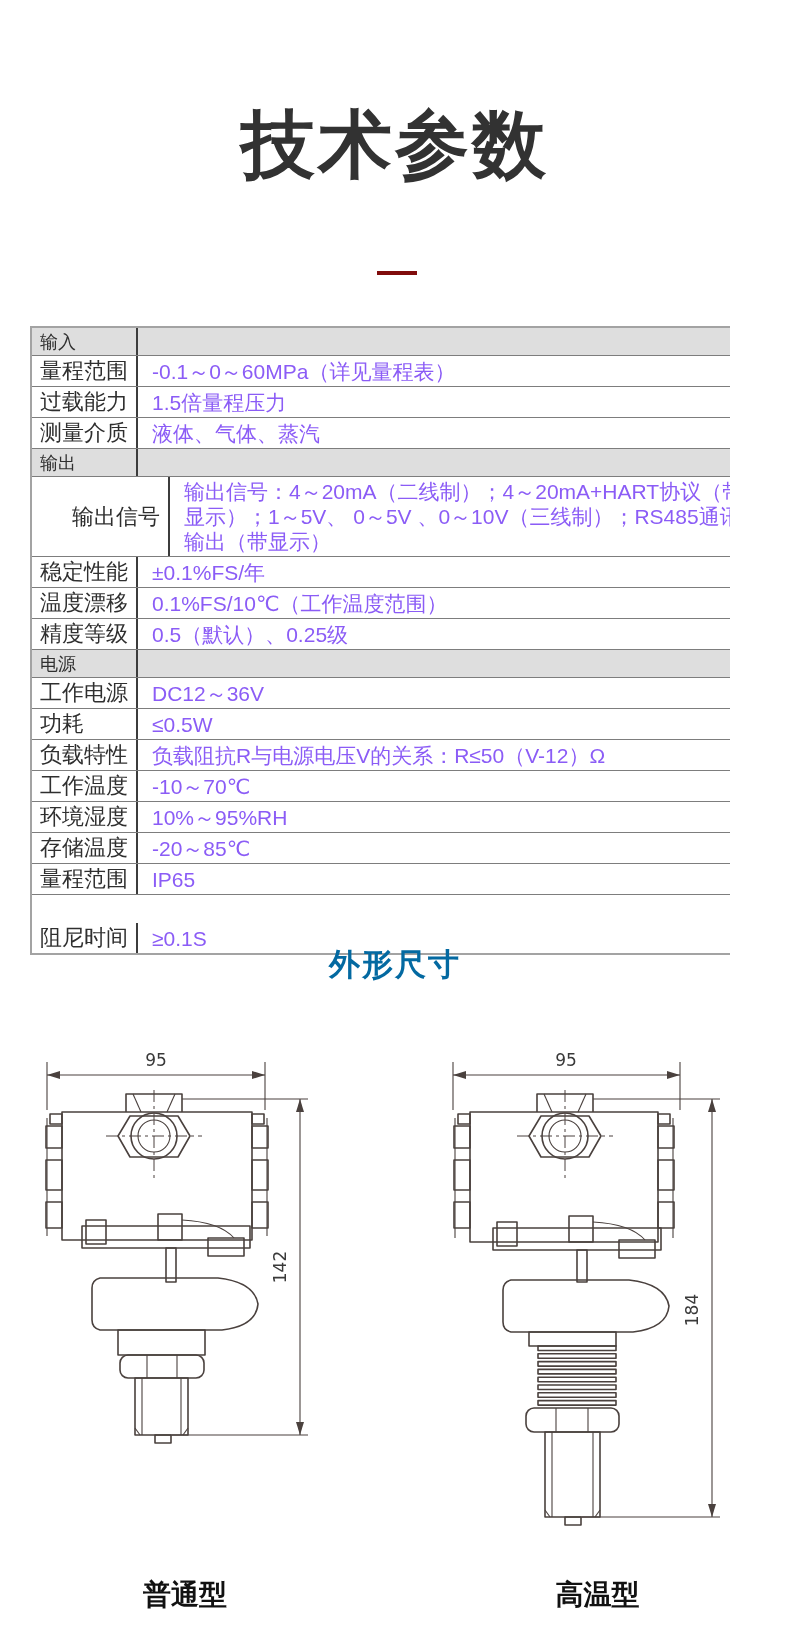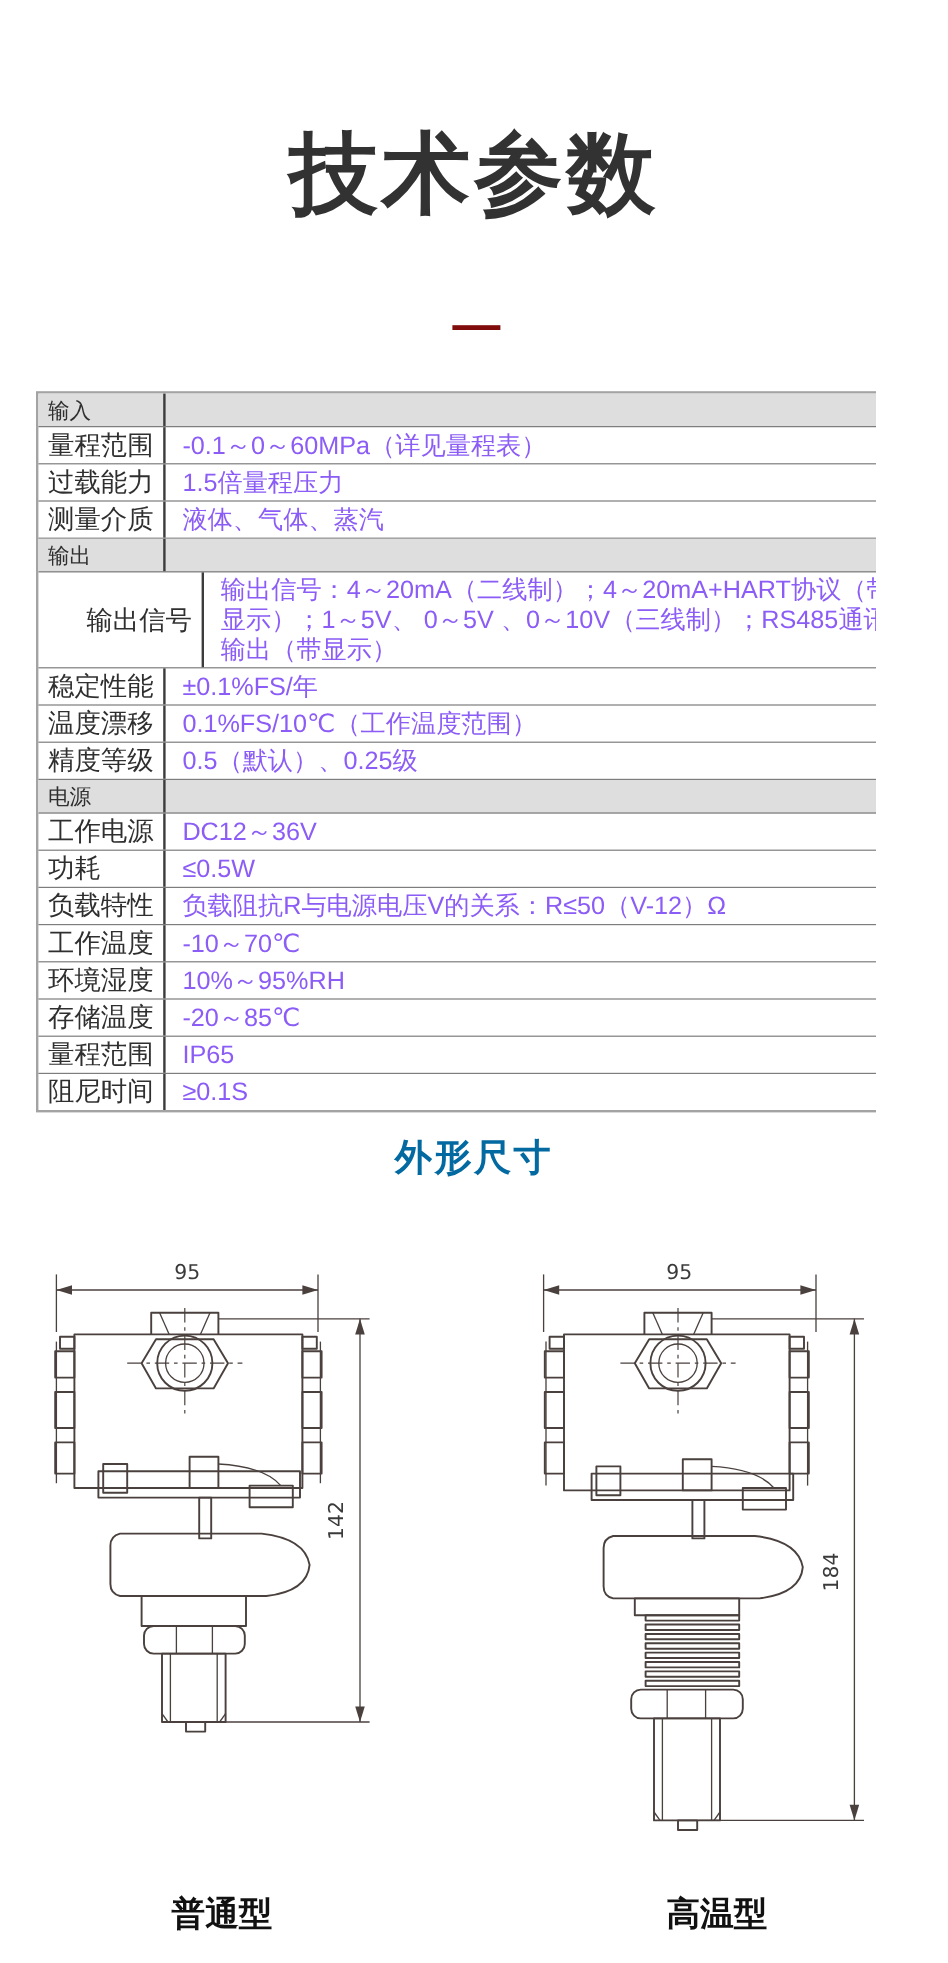--- a/index.html
+++ b/index.html
@@ -13,21 +13,21 @@
   }
   .accent-dash{
     position:absolute;top:271px;left:377px;width:40px;height:4px;background:#800c0c;
   }
   
   .spec-table{
     position:absolute;left:30px;top:326px;width:732px;
     border:2px solid #a3a3a3;box-sizing:border-box;background:#fff;
   }
   .trow{display:flex;align-items:stretch;border-bottom:1px solid #7d7d7d;box-sizing:border-box;}
-  .trow:last-child{border-bottom:none;}
+  .trow:last-child{border-bottom:none;margin-top:28px;}
   .tlabel{
     width:106px;flex:0 0 106px;padding:0 0 0 8px;box-sizing:border-box;
     border-right:2px solid #3c3c3c;font-size:22px;display:flex;align-items:center;
     color:#2f2f2f;
   }
   .tvalue{
     flex:1;padding:2px 6px 2px 14px;font-size:21px;display:flex;align-items:center;
     line-height:25px;color:#8b5cf6;
   }
   .trow.single{min-height:28px;}

